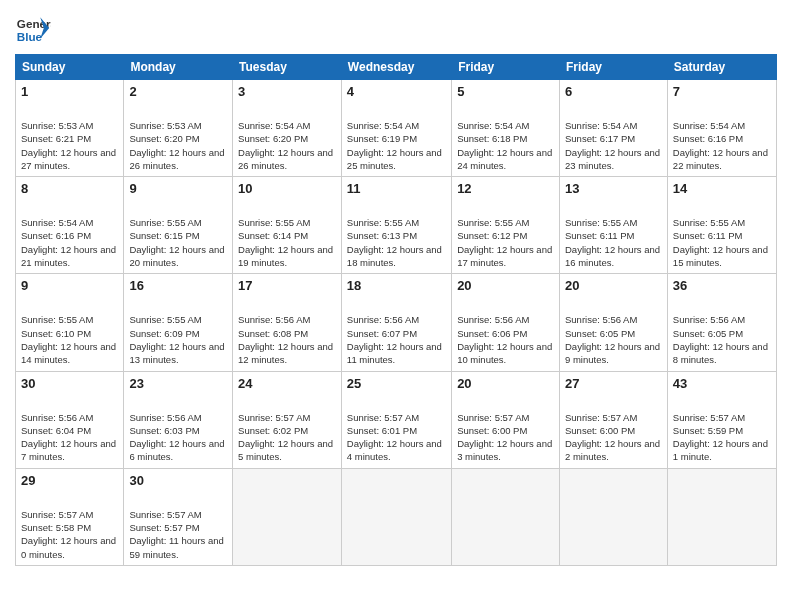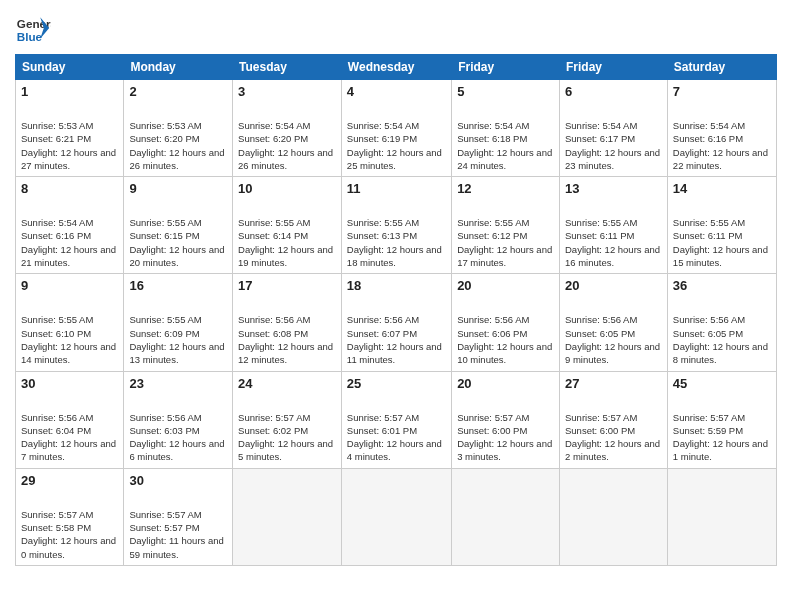--- a/index.html
+++ b/index.html
@@ -215,21 +215,21 @@
         </td>
         <td>
           <span class="day-num">20</span>
 <div class="day-info">Sunrise: 5:57 AM<br>Sunset: 6:00 PM<br>Daylight: 12 hours and 3 minutes.</div>
         </td>
         <td>
           <span class="day-num">27</span>
 <div class="day-info">Sunrise: 5:57 AM<br>Sunset: 6:00 PM<br>Daylight: 12 hours and 2 minutes.</div>
         </td>
         <td>
-          <span class="day-num">45</span>
+          <span class="day-num">43</span>
 <div class="day-info">Sunrise: 5:57 AM<br>Sunset: 5:59 PM<br>Daylight: 12 hours and 1 minute.</div>
         </td>
       </tr>
       <tr>
         <td>
           <span class="day-num">29</span>
 <div class="day-info">Sunrise: 5:57 AM<br>Sunset: 5:58 PM<br>Daylight: 12 hours and 0 minutes.</div>
         </td>
         <td>
           <span class="day-num">30</span>

